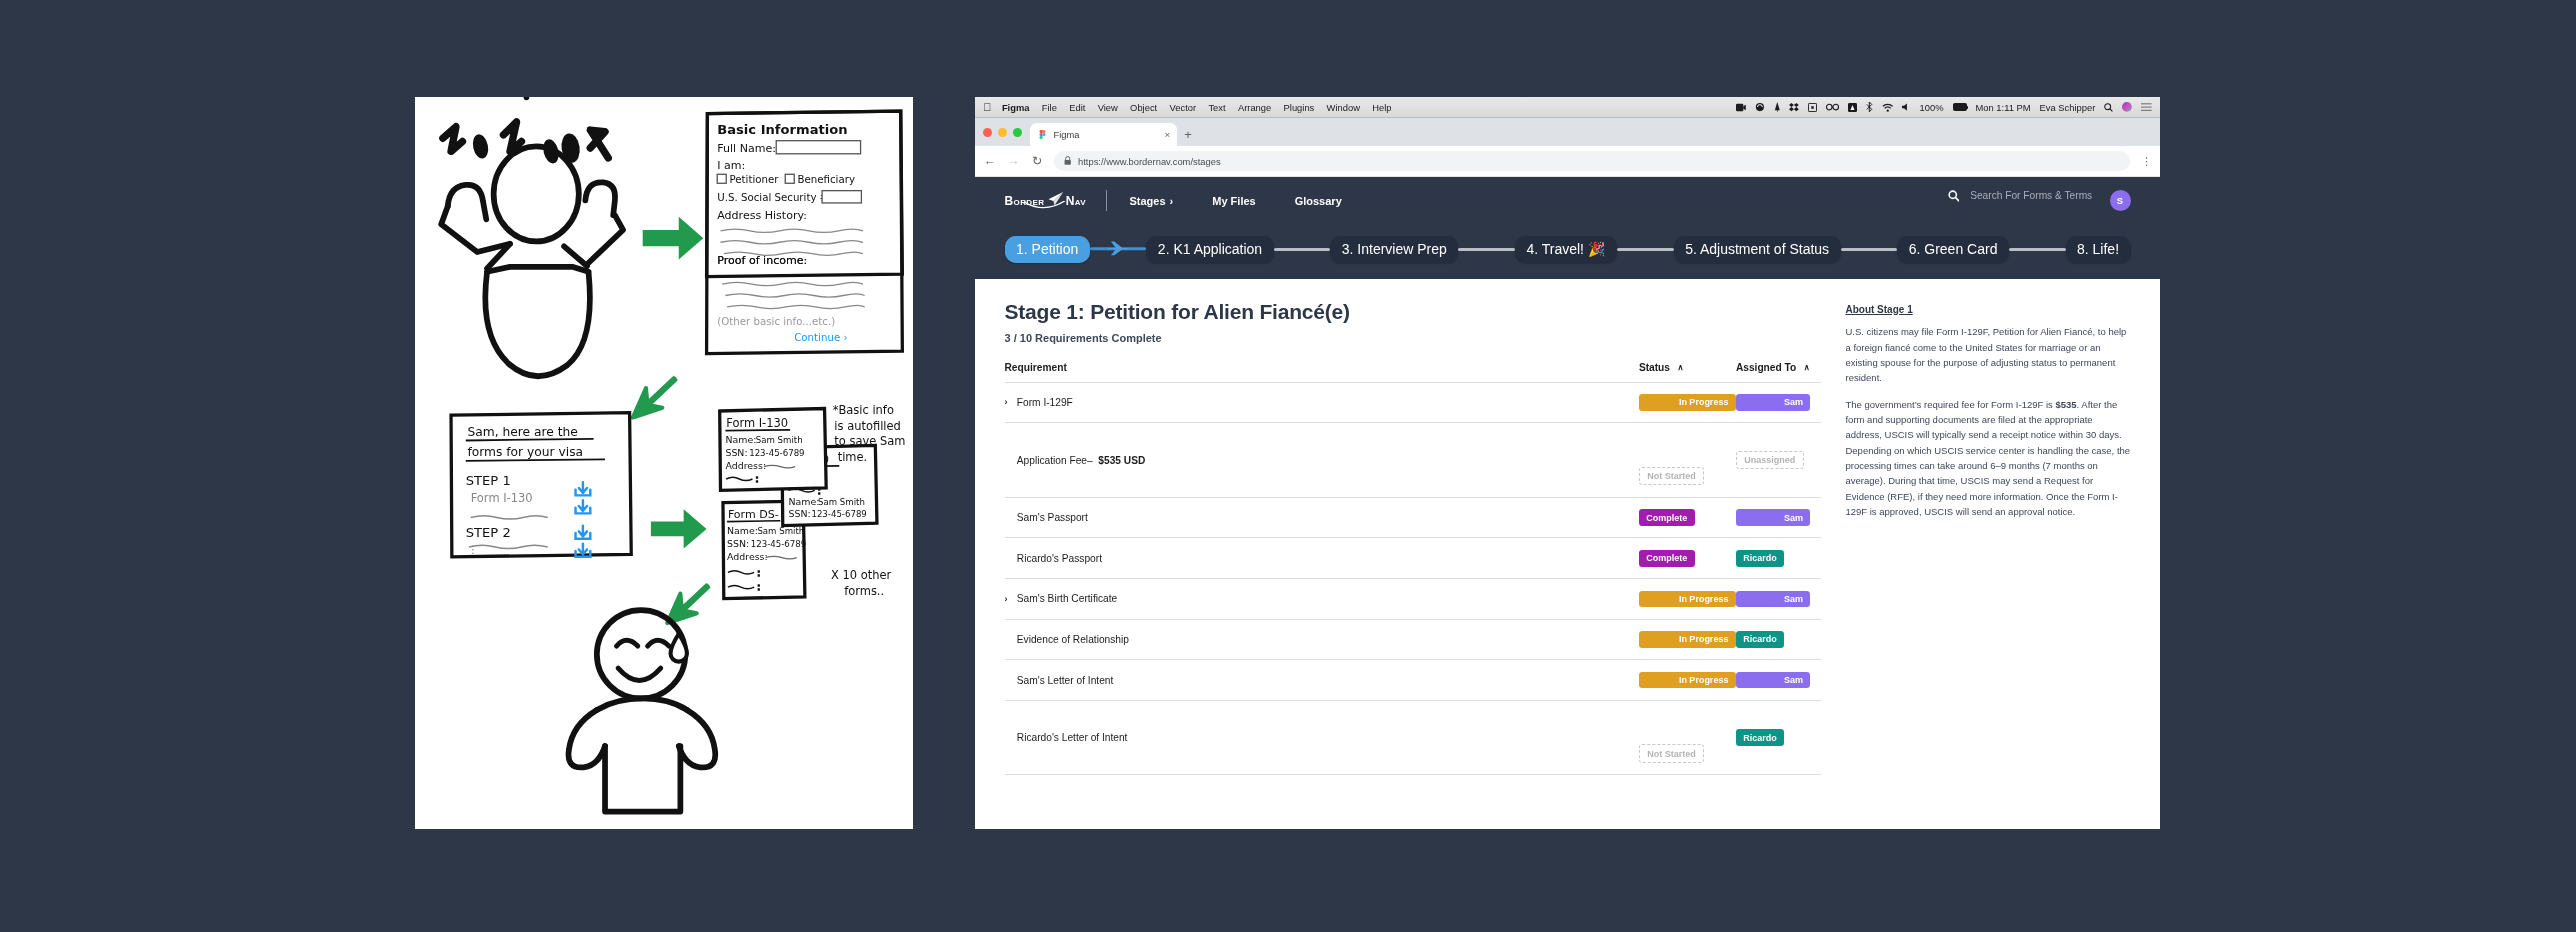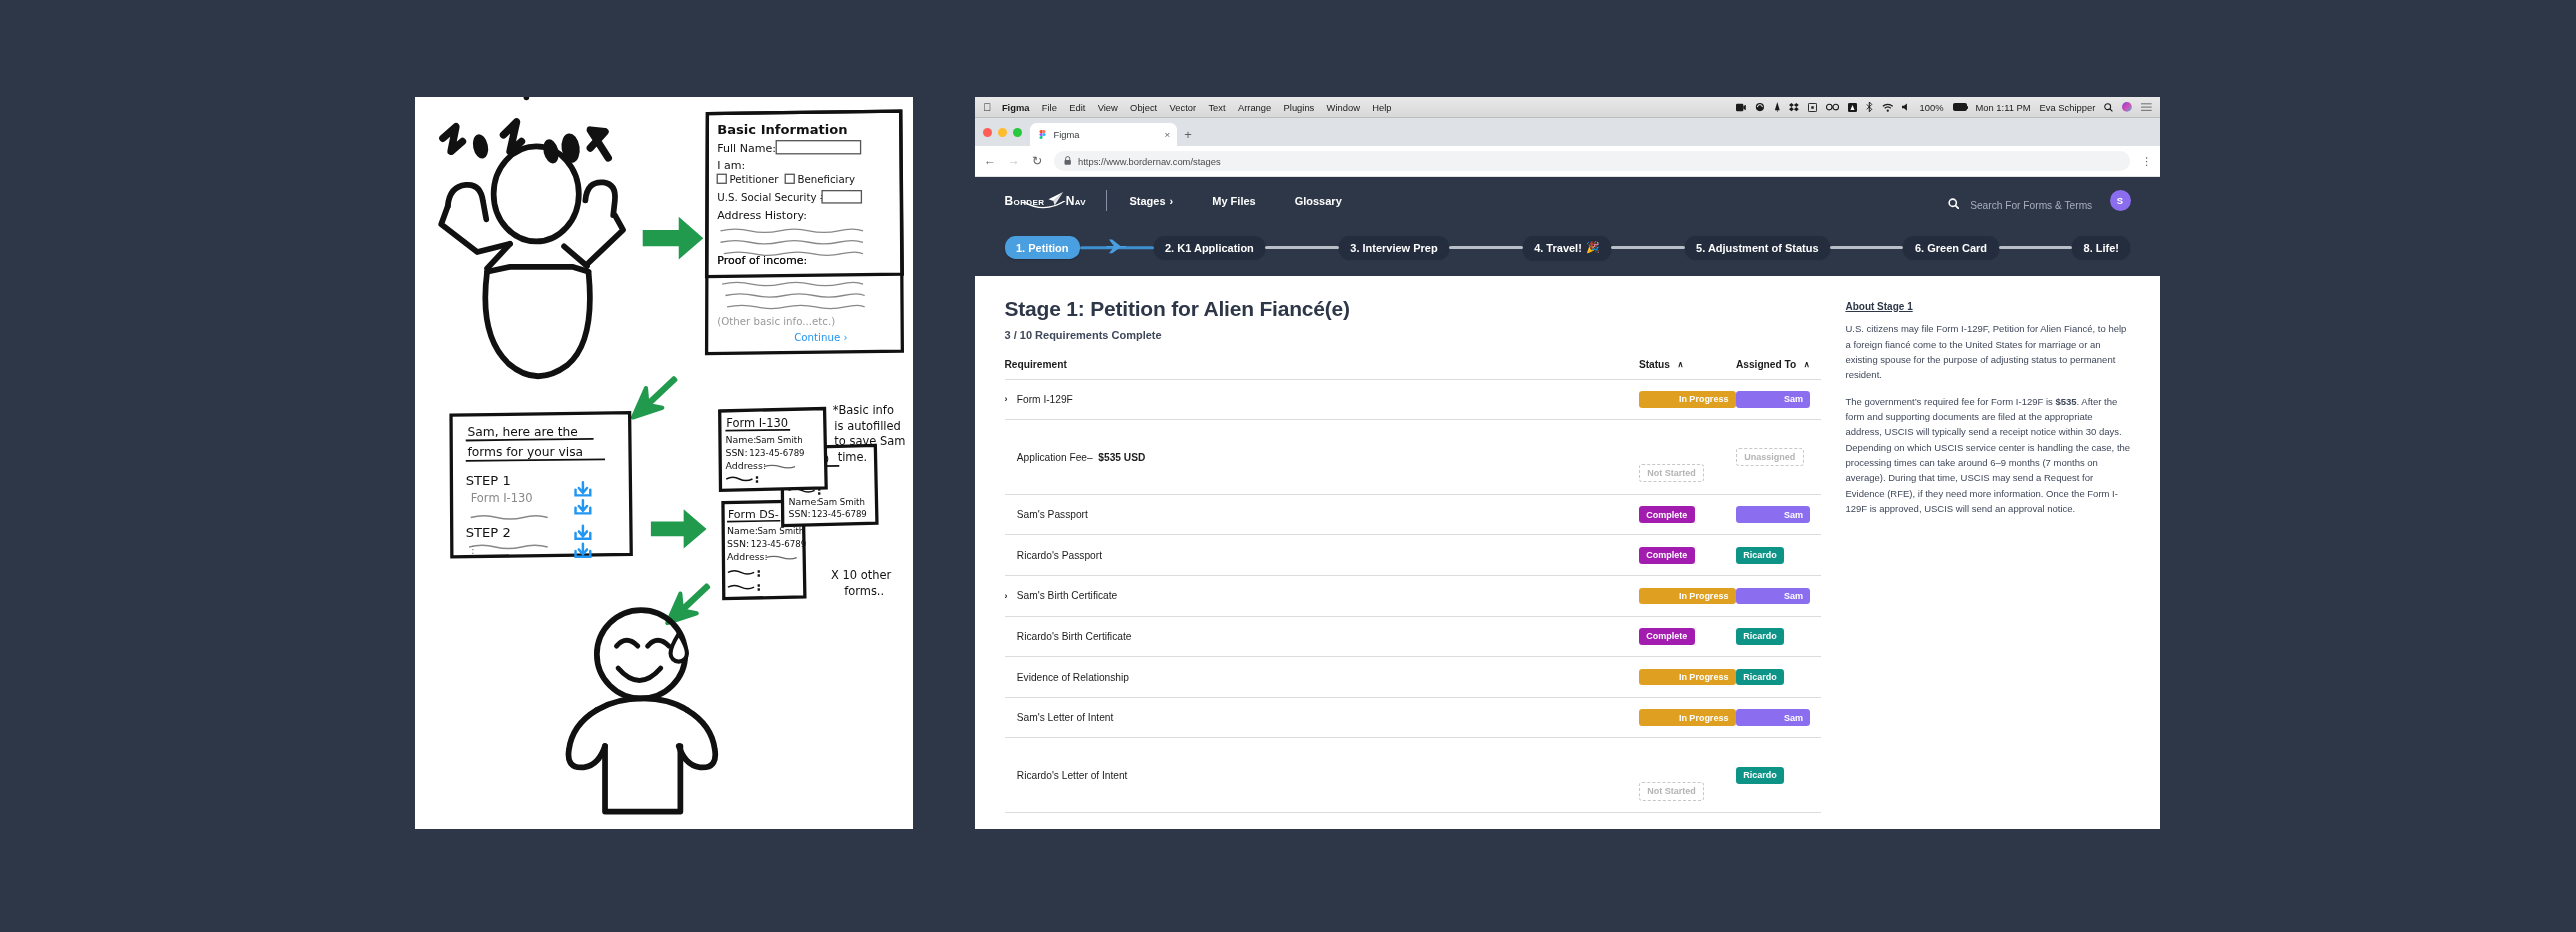--- a/index.html
+++ b/index.html
@@ -98,37 +98,37 @@
   .logo { display:flex; align-items:center; position:relative; margin-right:4.9px; }
   .logo-text {
     color:#fff; font-size:12px; font-weight:bold; letter-spacing:0.4px;
     font-variant: small-caps; display:flex; align-items:center; gap:0.8px;
   }
   .logo-svg { margin:0 0.8px; }
   .logo-swoosh { position:absolute; left:18px; bottom:-5.7px; }
   .nav-sep { width:0.8px; height:21px; background:#8791a3; margin: 0 23px 0 14.7px; }
   .nav-links { display:flex; align-items:center; gap:39px; }
   .nav-link { color:#fff; font-size:11px; font-weight:bold; white-space:nowrap; display:flex; align-items:center; gap:4.1px; }
-  .nav-right { margin-left:auto; display:flex; align-items:flex-end; gap:10.7px; }
+  .nav-right { margin-left:auto; display:flex; align-items:flex-start; gap:10.7px; }
   .search-icon { color:#fff; font-size:10.7px; }
   .search-ph { color:#a9aebb; font-size:10.2px; white-space:nowrap; }
   .avatar {
     width:21px; height:21px; border-radius:50%; background:#8b6ef0;
     color:#fff; font-size:9.4px; font-weight:bold;
     display:flex; align-items:center; justify-content:center;
     margin-left:6.6px;
   }
 
   
   .stage-strip {
     background:#2e3748; padding: 11.5px 29.5px 16.4px 29.5px;
     display:flex; align-items:center;
   }
   .stage-pill {
-    background:#242d3e; color:#fff; font-size:11px; font-weight:bold;
+    background:#242d3e; color:#fff; font-size:14px; font-weight:normal;
     border-radius:10.7px; padding: 5.7px 11.5px; white-space:nowrap;
     display:flex; align-items:center; gap:4.1px; flex:none;
     box-shadow: 0 0.8px 1.6px rgba(0,0,0,.25);
   }
   .stage-pill.active { background:#4a9fe0; }
   .stage-conn { flex:1; height:3.3px; background:#b9bec7; border-radius:1.6px; min-width:8.2px; }
   .stage-conn.first { display:flex; align-items:center; justify-content:center; background:transparent; position:relative; }
   .stage-conn.first::before {
     content:""; position:absolute; left:0; right:0; top:50%;
     transform:translateY(-50%); height:3.3px; background:#3d8fd0; border-radius:1.6px;
@@ -671,30 +671,20 @@
                       <span>Sam's Birth Certificate</span>
                     </span>
                   </td>
                 <td><span class="badge inprogress">In Progress</span></td>
                 <td><span class="badge sam">Sam</span></td>
               </tr>
               <tr>
                 <td>
                     <span class="req-cell">
                       <span class="row-caret empty">›</span>
-                      <span>Ricardo's Birth Certificate</span>
-                    </span>
-                  </td>
-                <td><span class="badge complete">Complete</span></td>
-                <td><span class="badge ricardo">Ricardo</span></td>
-              </tr>
-              <tr>
-                <td>
-                    <span class="req-cell">
-                      <span class="row-caret empty">›</span>
                       <span>Evidence of Relationship</span>
                     </span>
                   </td>
                 <td><span class="badge inprogress">In Progress</span></td>
                 <td><span class="badge ricardo">Ricardo</span></td>
               </tr>
               <tr>
                 <td>
                     <span class="req-cell">
                       <span class="row-caret empty">›</span>

